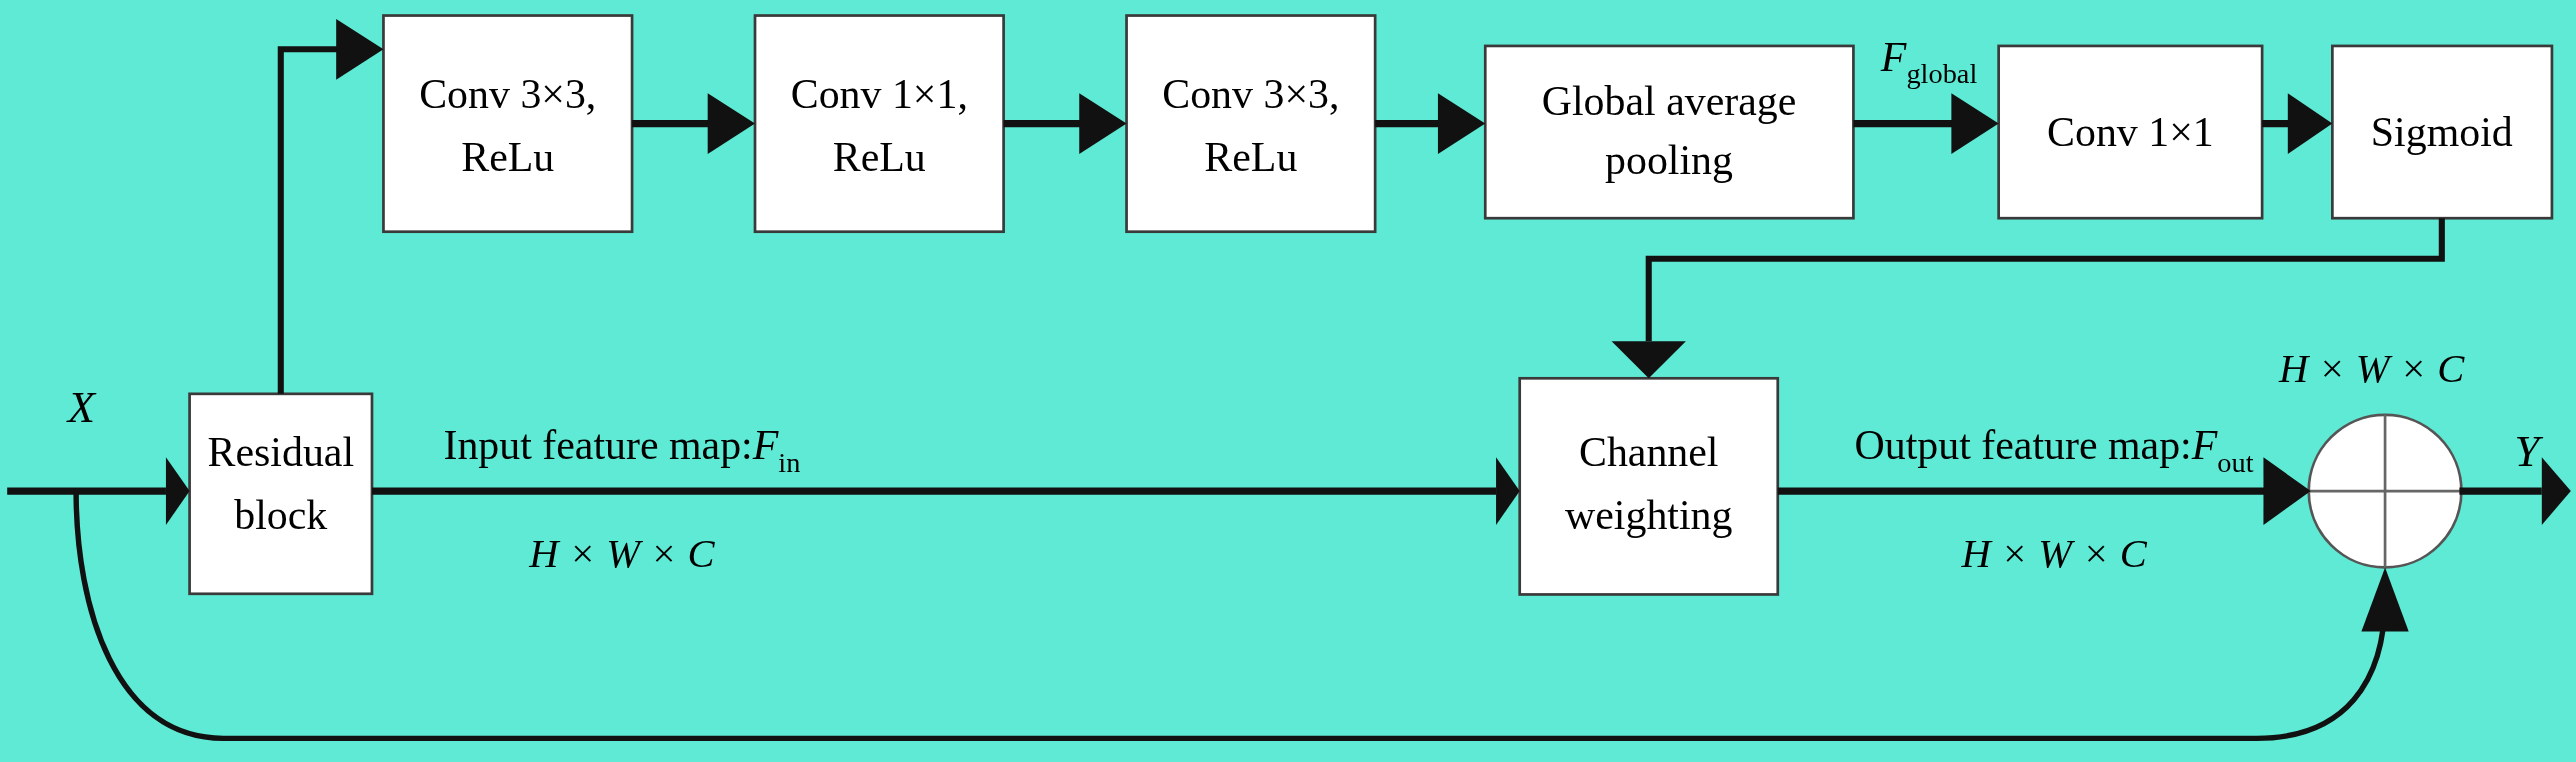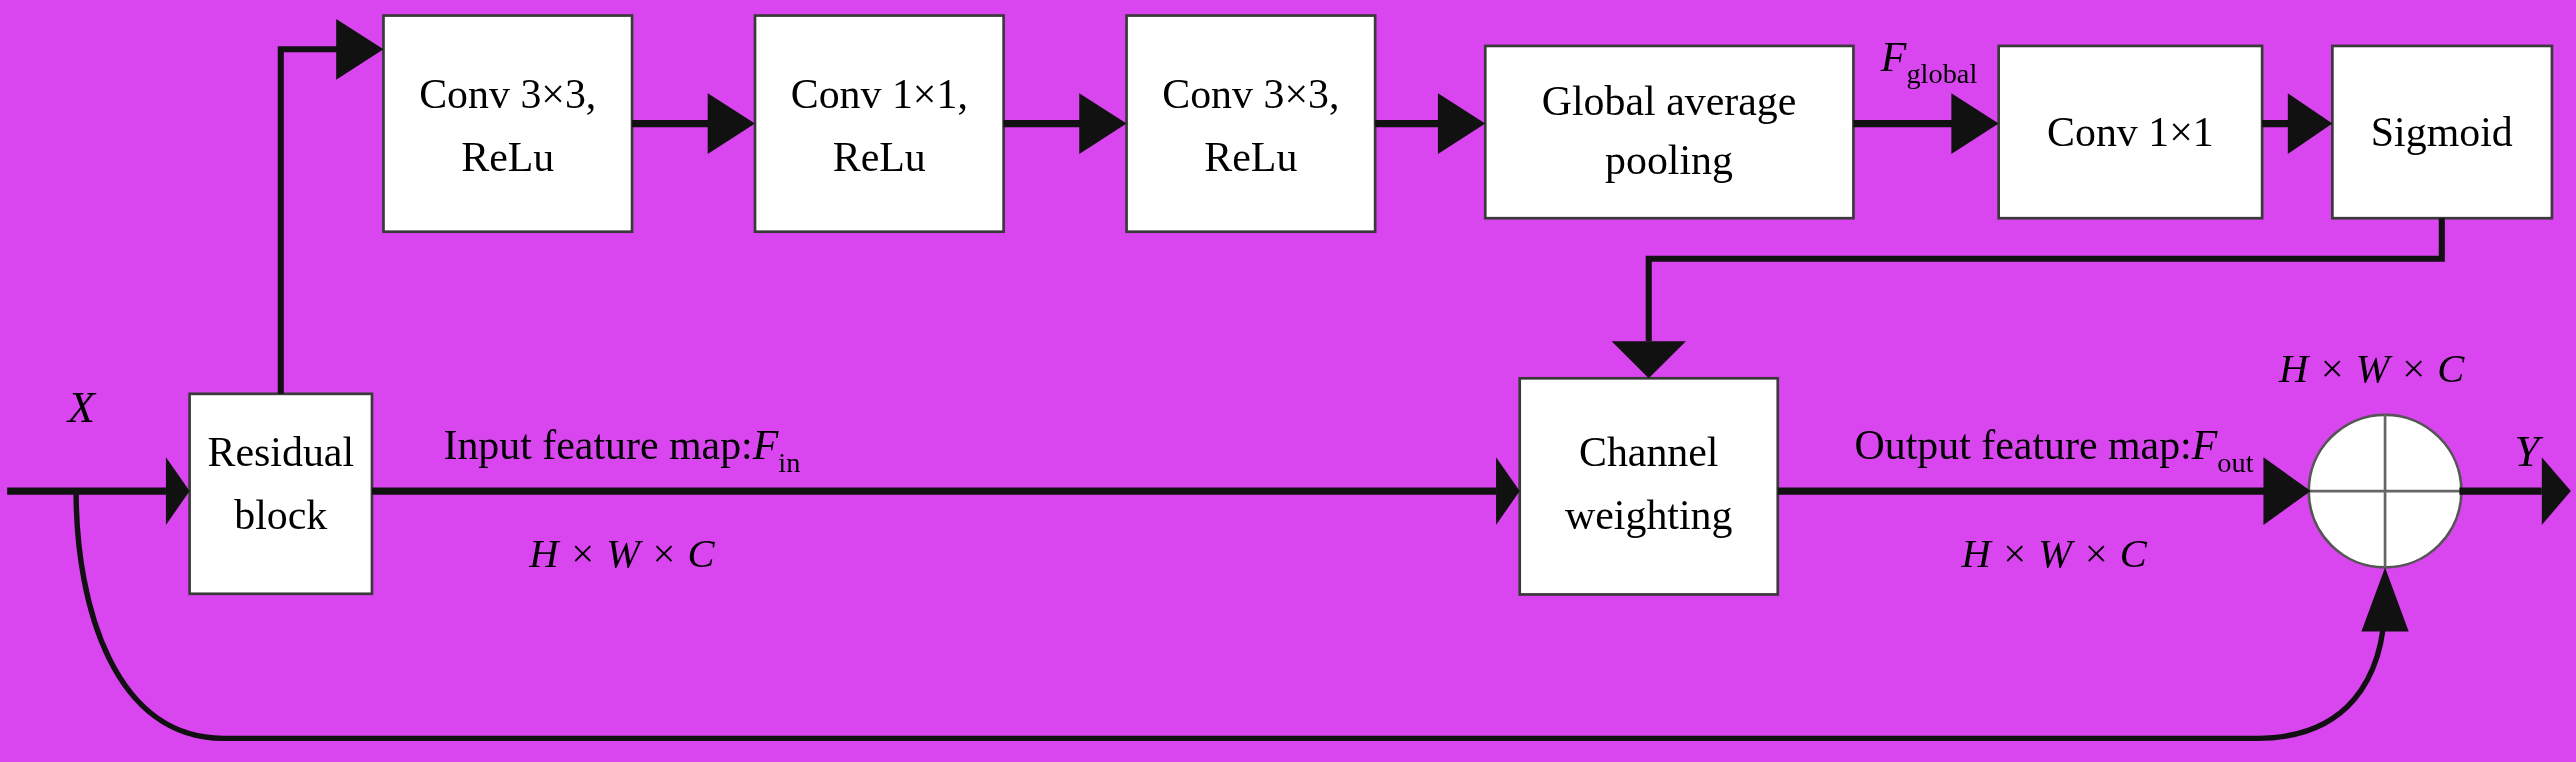--- a/index.html
+++ b/index.html
@@ -11,21 +11,21 @@
   body {
     width: 2576px;
     height: 762px;
     font-family: "Liberation Serif", "DejaVu Serif", serif;
     overflow: hidden;
   }
   #diagram-root {
     position: relative;
     width: 2576px;
     height: 762px;
-    background: #d946ef;
+    background: #5eead4;
   }
   svg.diagram {
     display: block;
     width: 2576px;
     height: 762px;
   }
   .box-rect {
     fill: #ffffff;
     stroke: #3a3a3a;
     stroke-width: 4;

